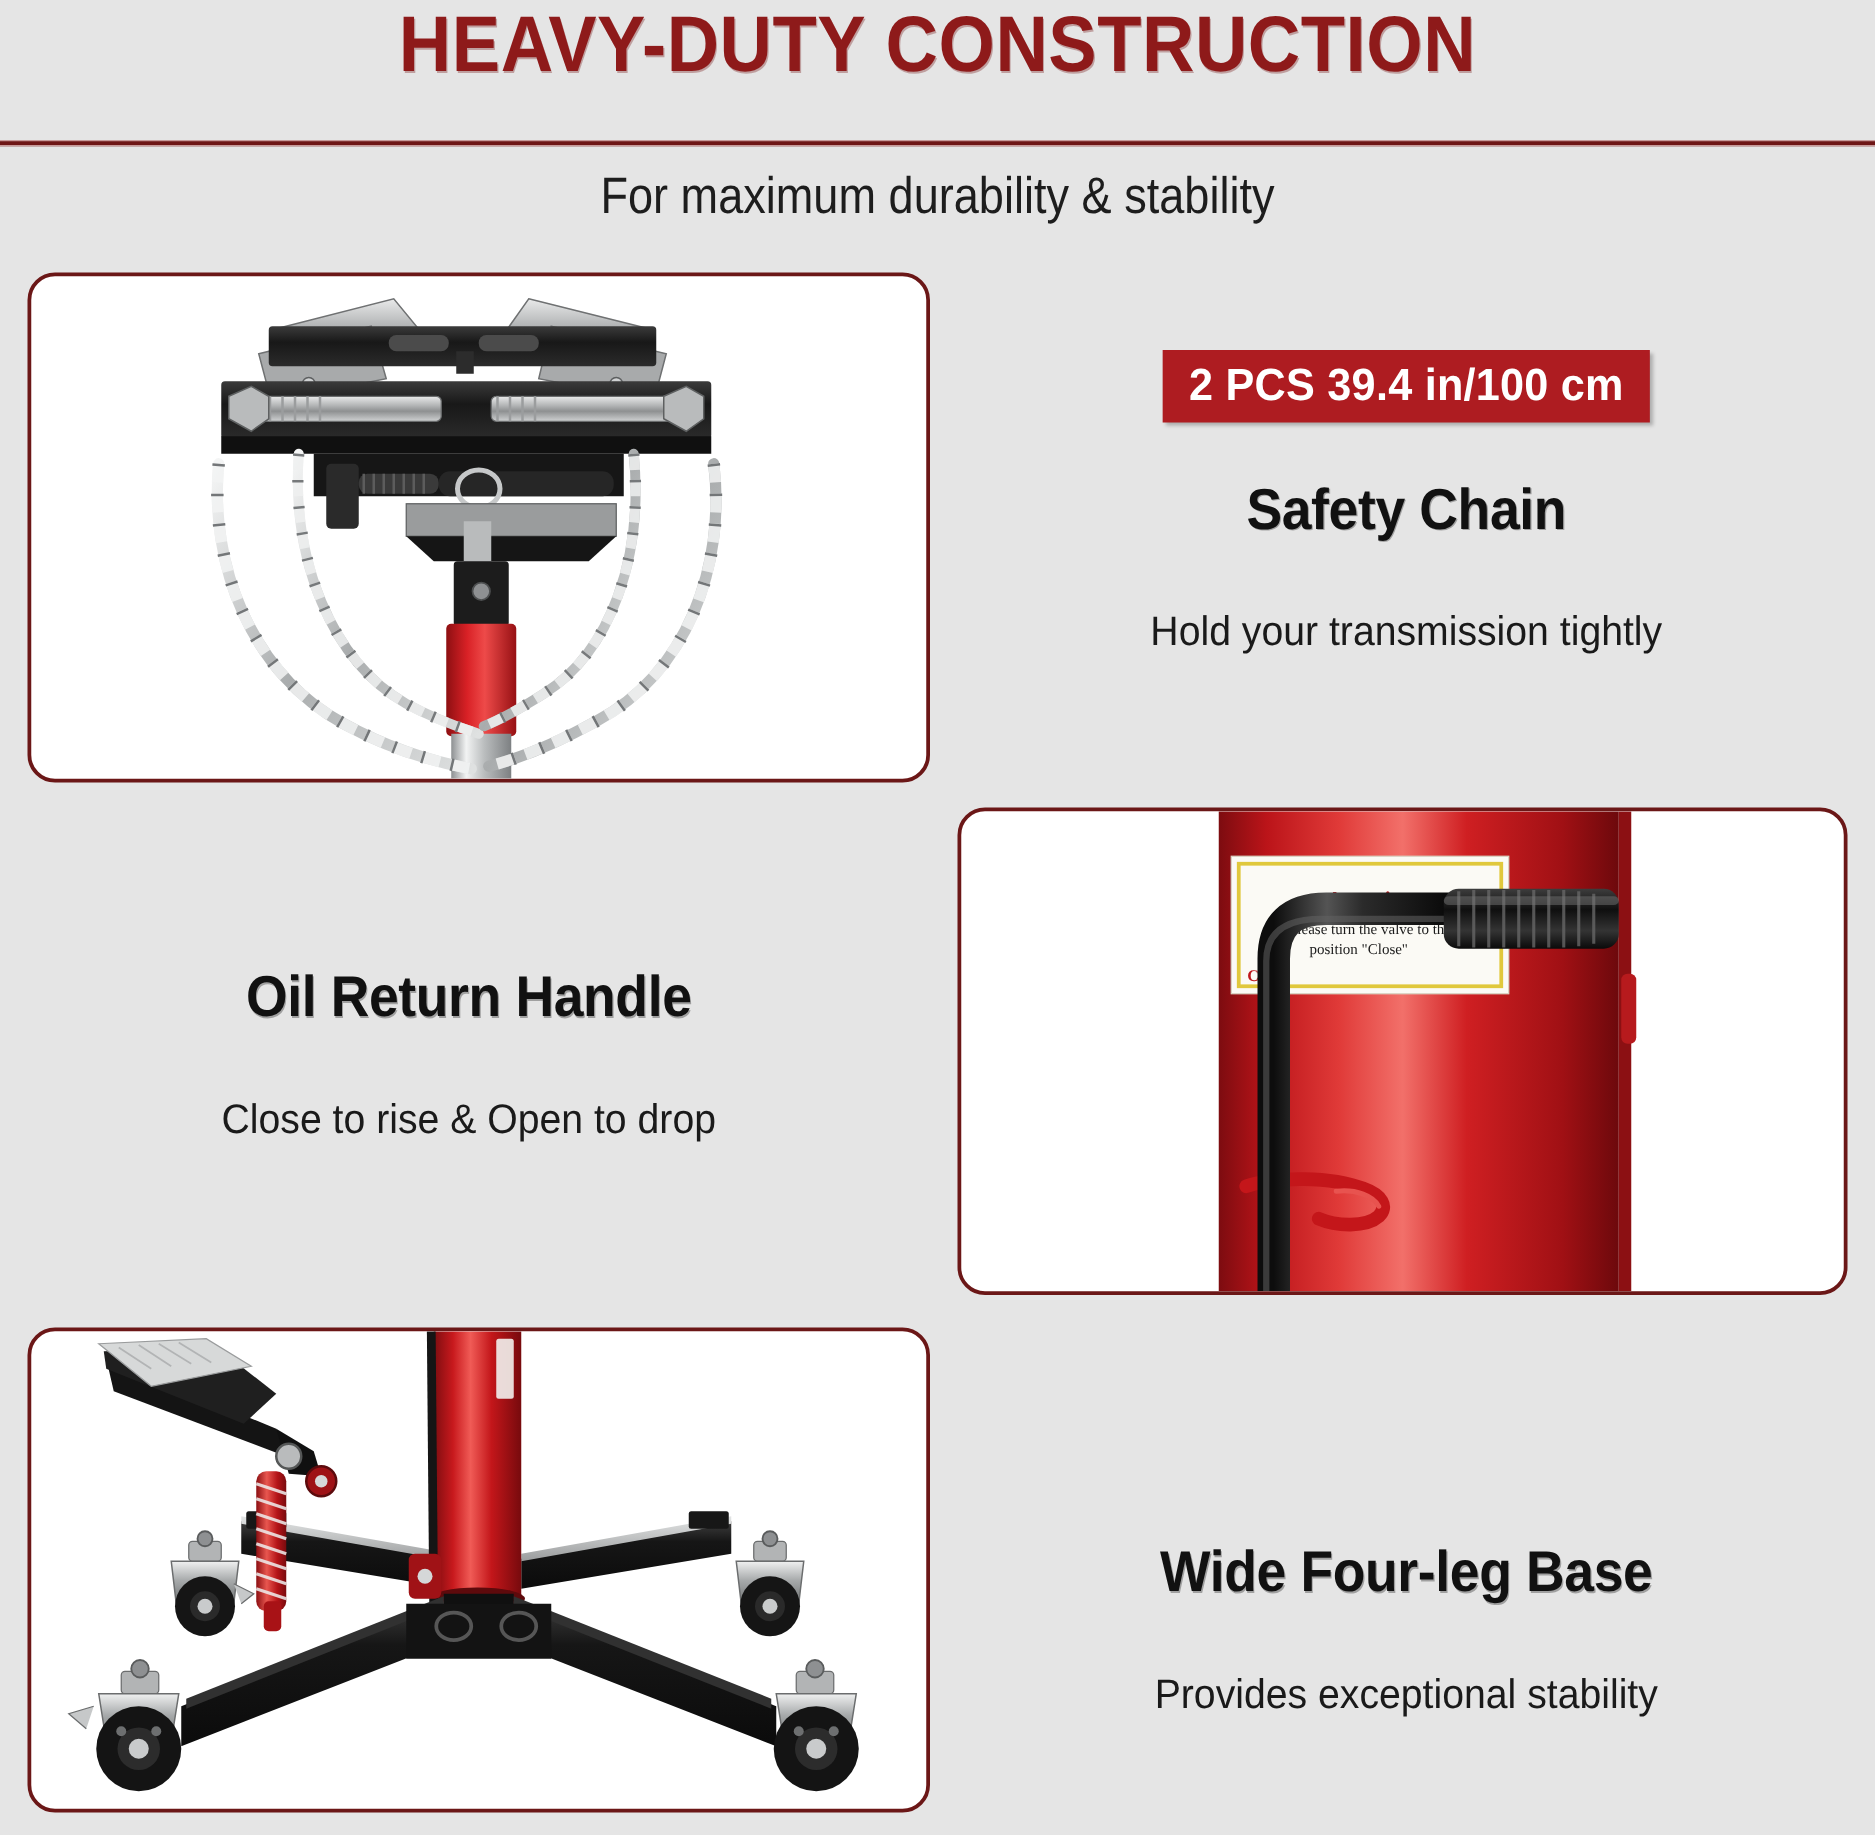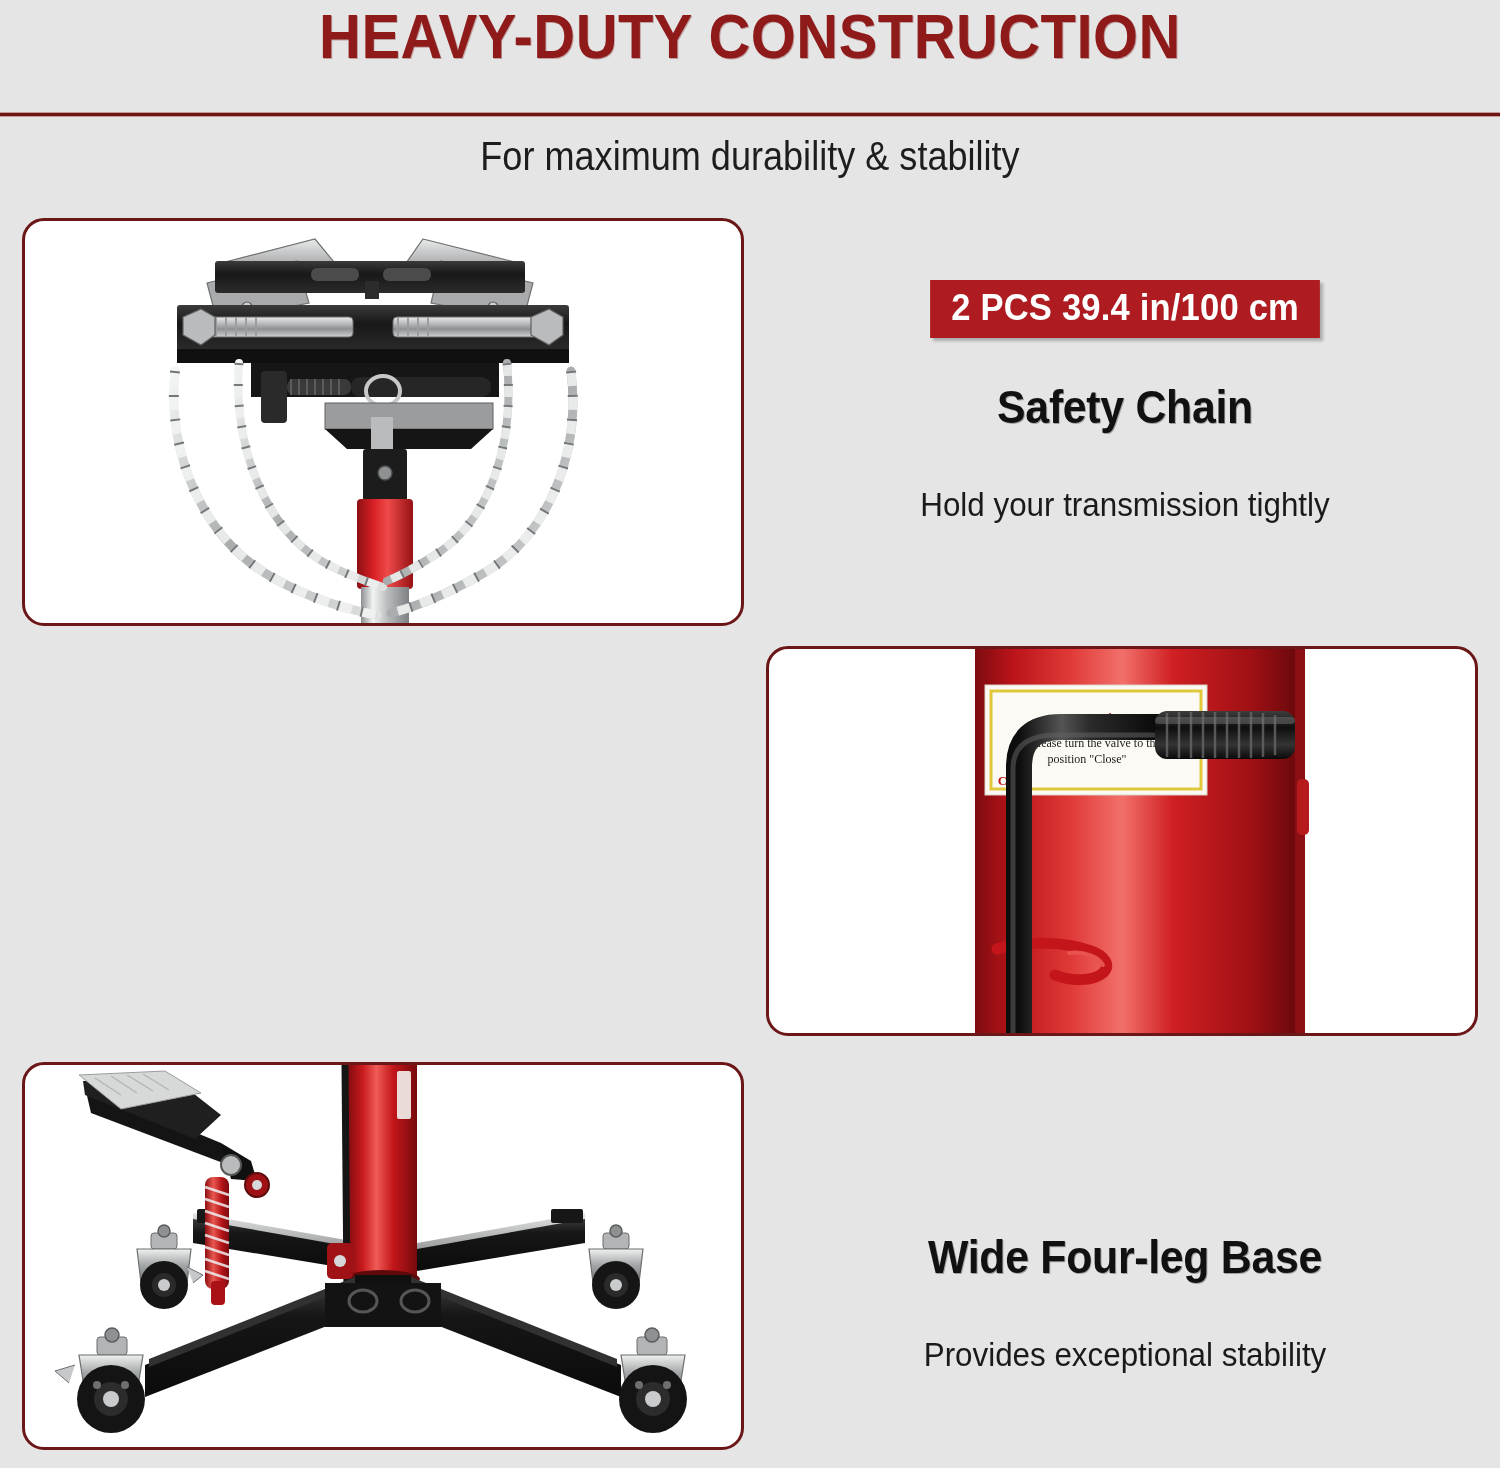--- a/index.html
+++ b/index.html
@@ -271,20 +271,25 @@
 
   <div class="feature-block" id="block-chain">
     <div class="badge-wrap">
       <span class="badge">2 PCS 39.4 in/100 cm</span>
     </div>
     <div class="feature-title">Safety Chain</div>
     <div class="gap-md"></div>
     <div class="feature-desc">Hold your transmission tightly</div>
   </div>
 
+  <div class="feature-block" id="block-oil">
+    <div class="feature-title">Oil Return Handle</div>
+    <div class="gap-md"></div>
+    <div class="feature-desc">Close to rise &amp; Open to drop</div>
+  </div>
 
   <div class="panel" id="panel-handle">
     <div class="panel-stage">
       <svg width="706" height="384" viewBox="0 0 706 384">
         <defs>
           <linearGradient id="cylG" x1="0" y1="0" x2="1" y2="0">
             <stop offset="0%" stop-color="#7d0c10"></stop>
             <stop offset="12%" stop-color="#bb1419"></stop>
             <stop offset="30%" stop-color="#e03a38"></stop>
             <stop offset="46%" stop-color="#f2706a"></stop>

